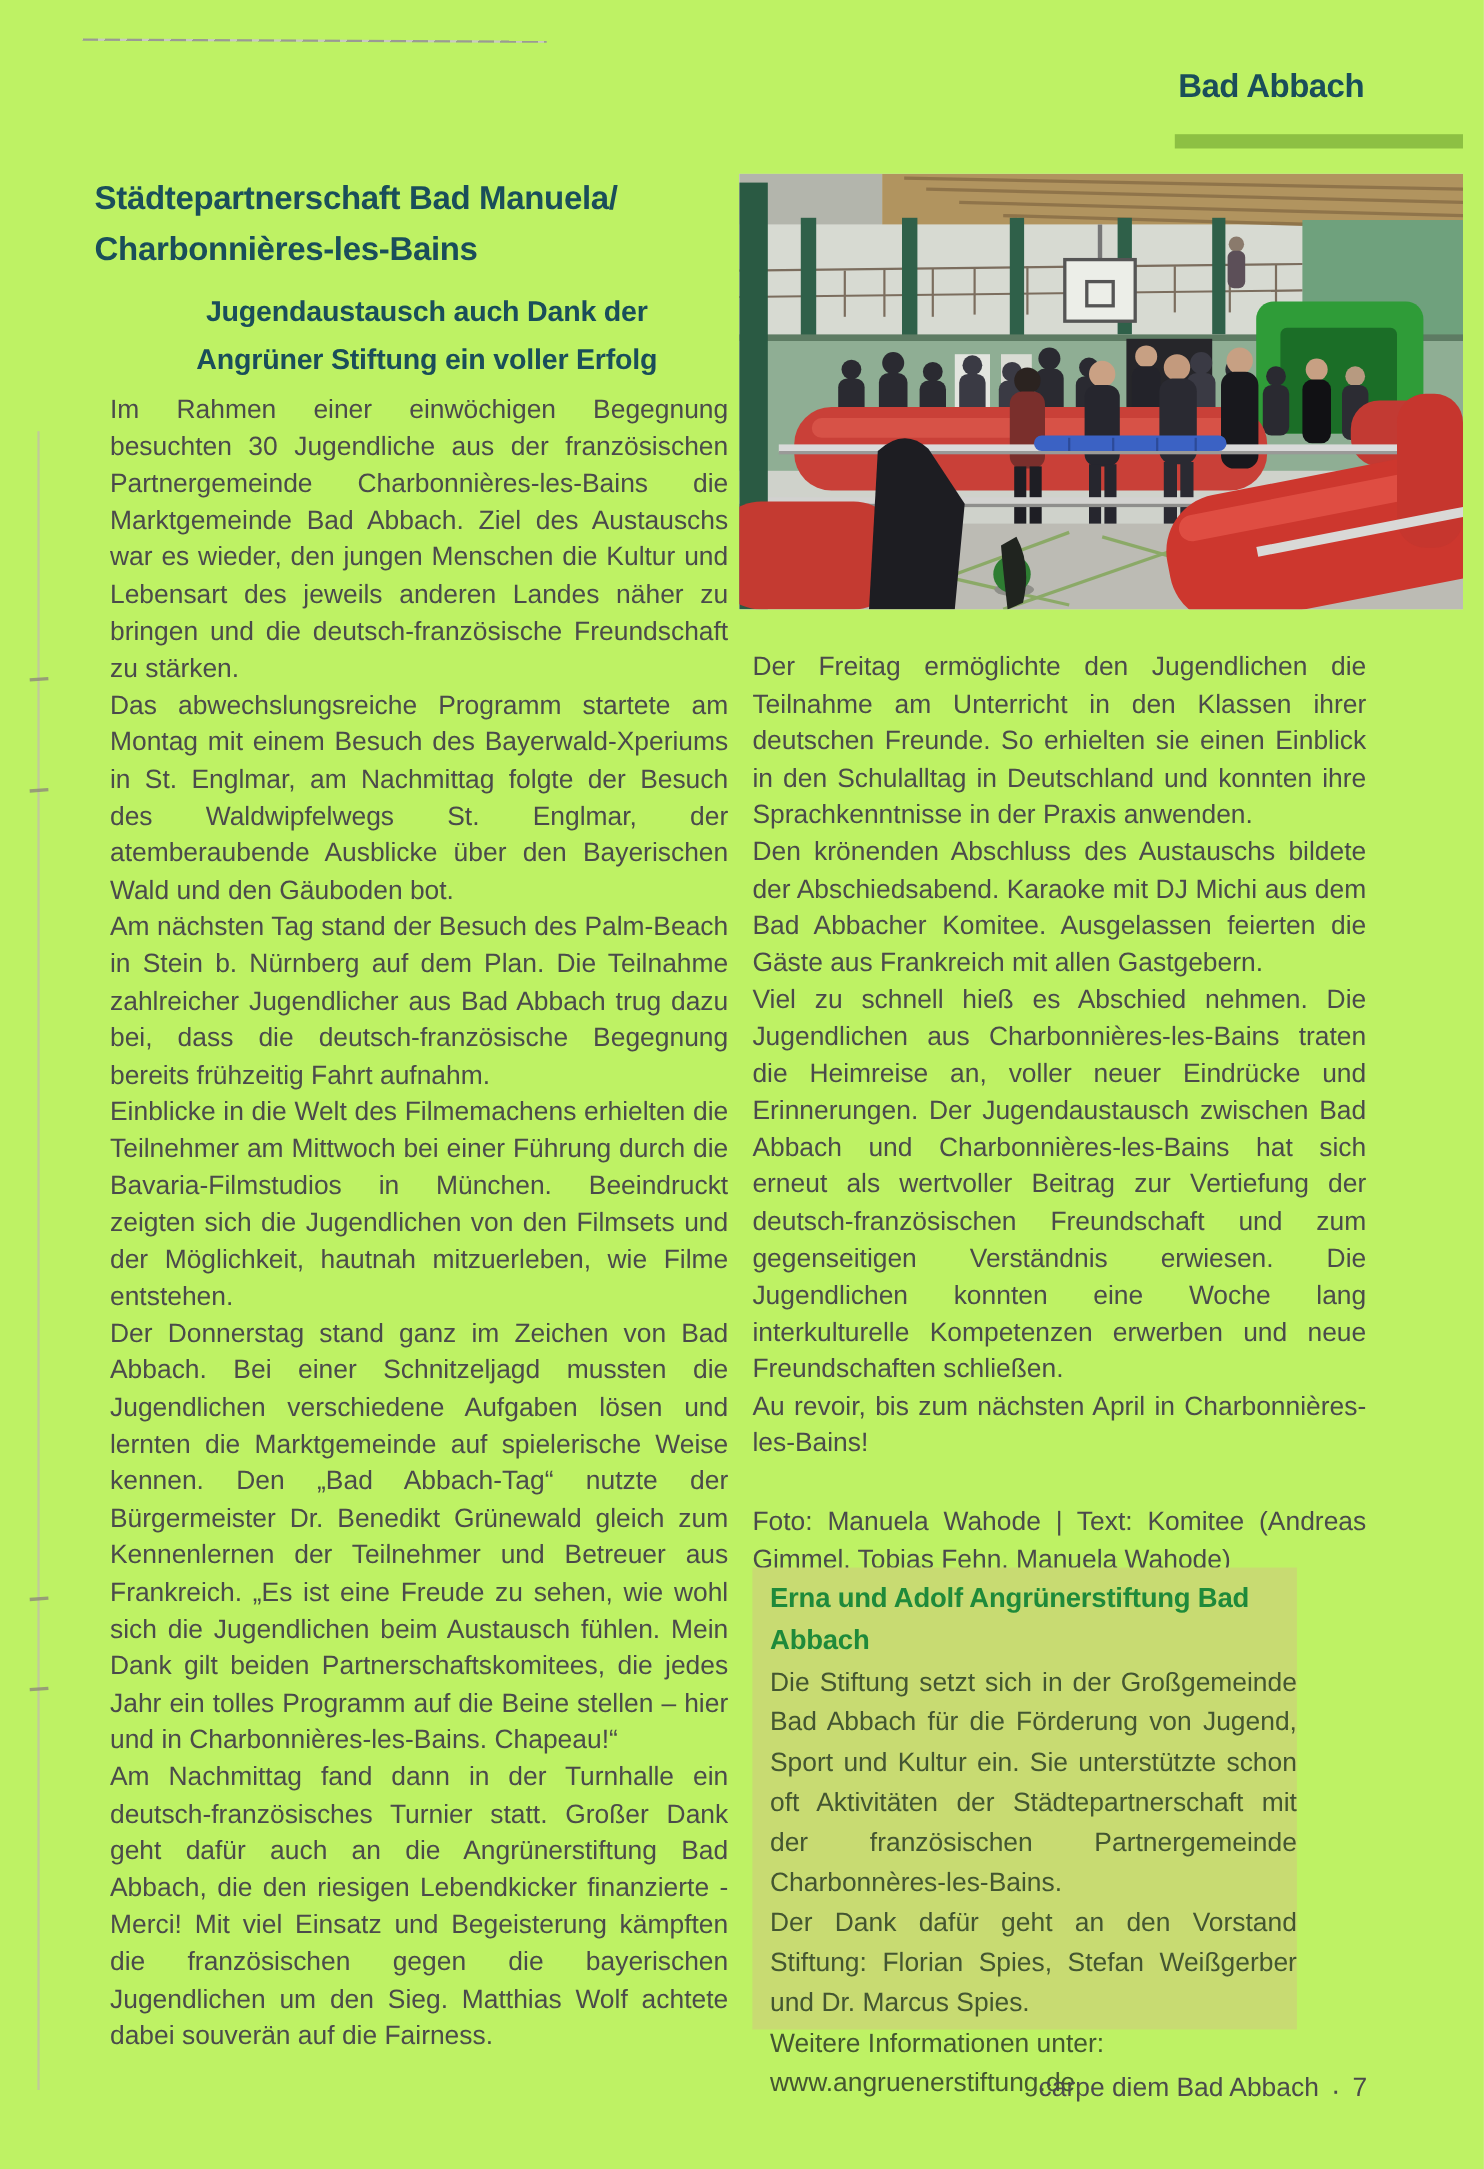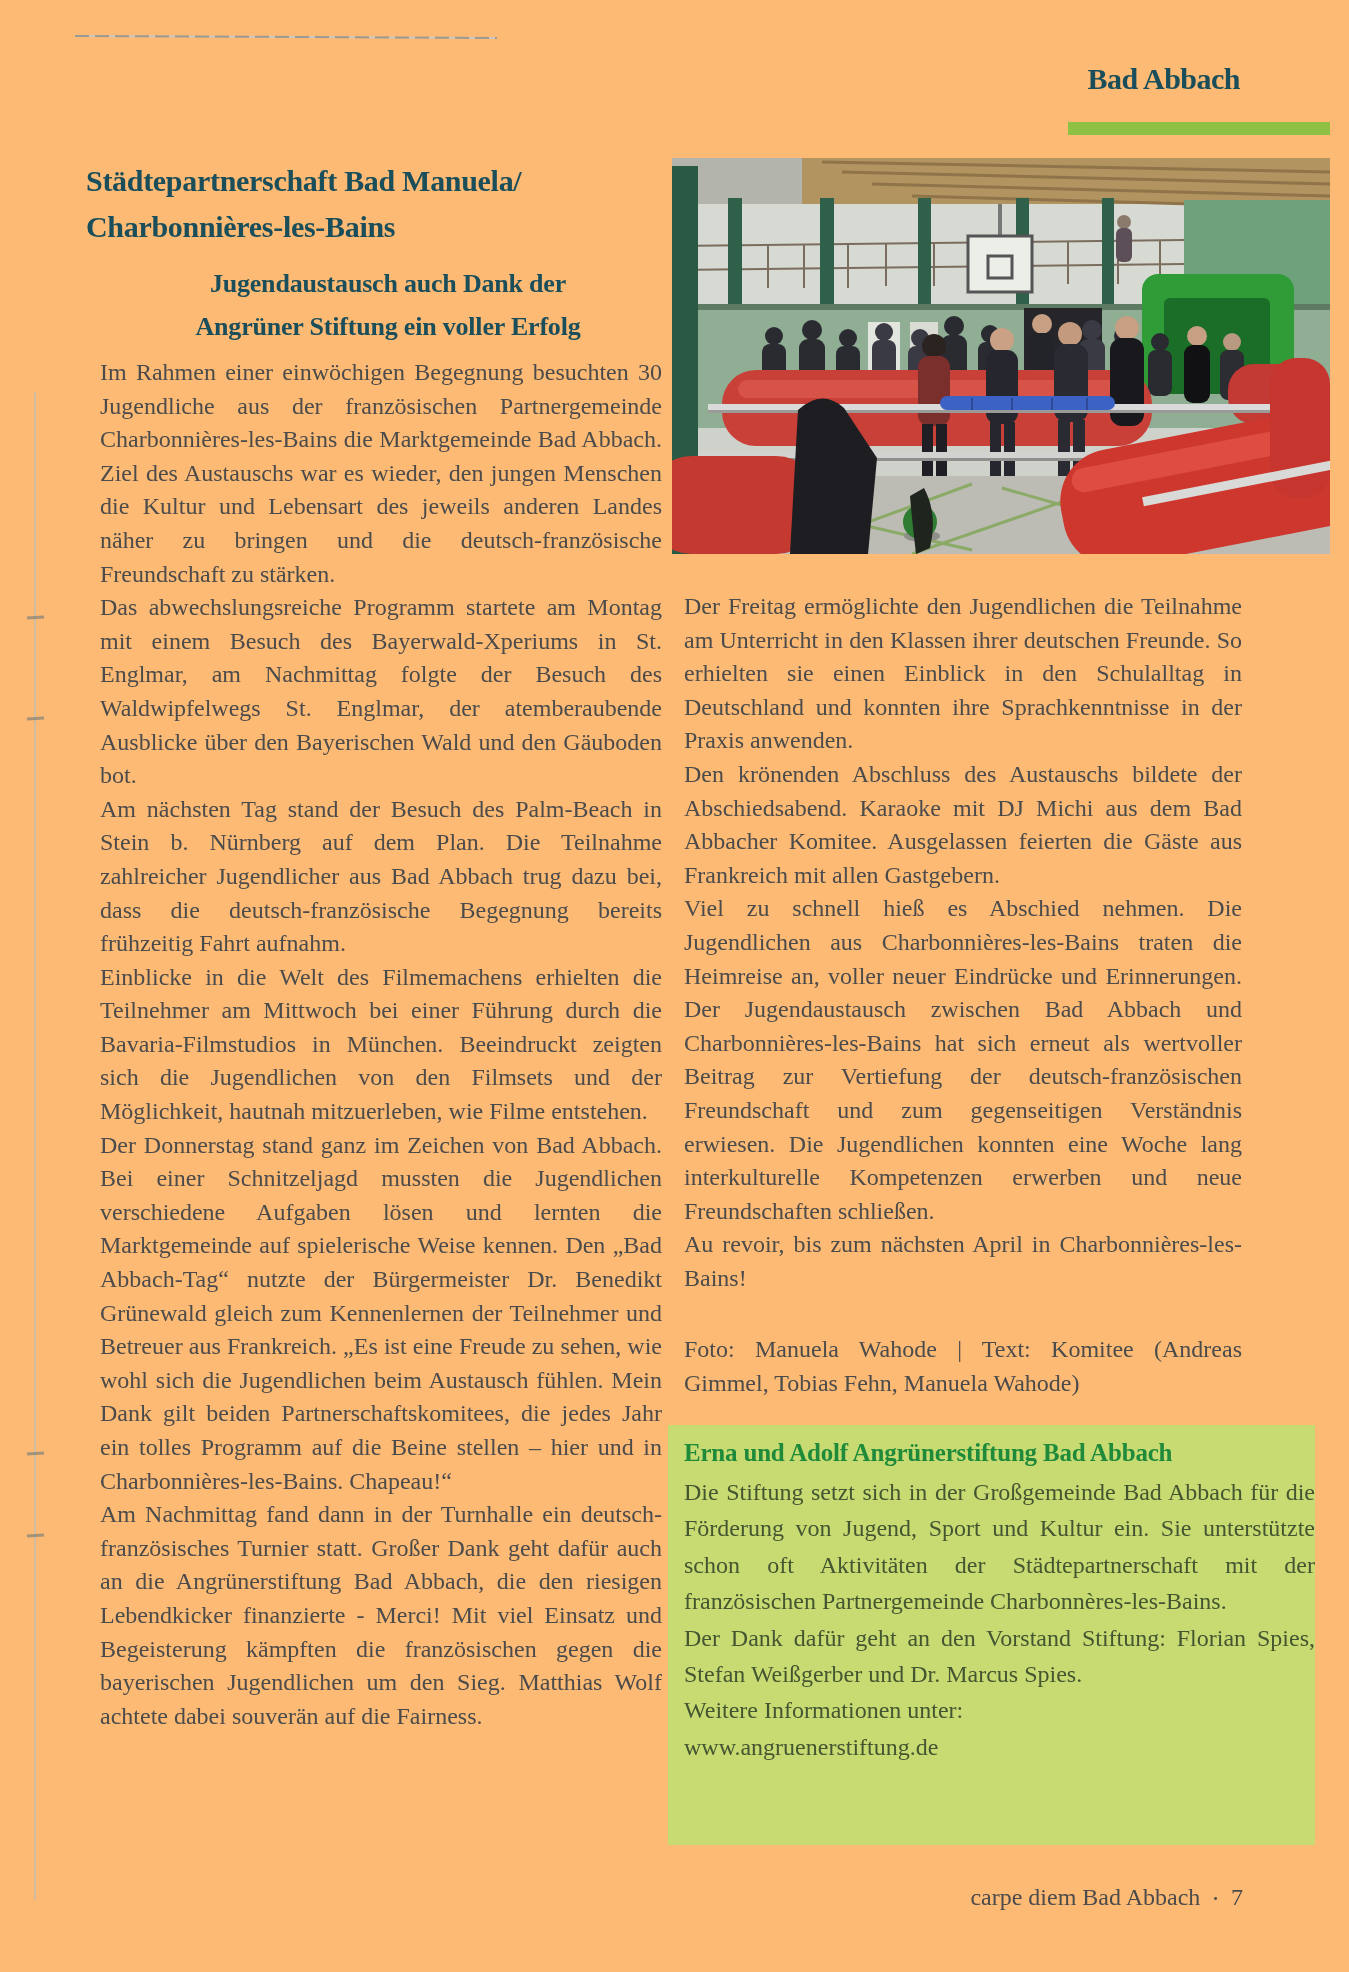--- a/index.html
+++ b/index.html
@@ -1,21 +1,21 @@
 <!DOCTYPE html>
 <html lang="de"><head>
 <meta charset="utf-8">
 <style>
   html,body{margin:0;padding:0;background:#e8e8e6;}
   .page{
     position:relative;
     width:1349px;height:1972px;
     margin:0 auto;
-    background:#fdba74;
-    font-family:Liberation Serif, serif;
+    background:#bef264;
+    font-family:Liberation Sans, sans-serif;
     overflow:hidden;
   }
   
   .scan-line-top{
     position:absolute;left:75px;top:36px;width:422px;height:2px;
     background:repeating-linear-gradient(90deg,#9a9a94 0 14px,#c9c9c2 14px 20px);
     transform:rotate(0.25deg);
   }
   .binding-rule{
     position:absolute;left:34px;top:392px;width:2px;height:1508px;
@@ -53,21 +53,21 @@
   .col-right{position:absolute;left:684px;top:590px;width:558px;}
   .credit{margin-top:38px !important;}
   
   .photo{
     position:absolute;left:672px;top:158px;width:658px;height:396px;
     background:#cfd2cb;overflow:hidden;
   }
   .photo svg{display:block;}
   
   .info-box{
-    position:absolute;left:668px;top:1425px;width:647px;height:420px;
+    position:absolute;left:684px;top:1425px;width:495px;height:420px;
     box-sizing:border-box;padding:9px 0 0 16px;
   }
   .info-box-heading{
     font-size:25px;font-weight:bold;line-height:38px;margin:0 0 2px 0;
     letter-spacing:-0.2px;
   }
   .info-box p.box-p{
     margin:0;font-size:24px;line-height:36.4px;text-align:justify;
   }
   

